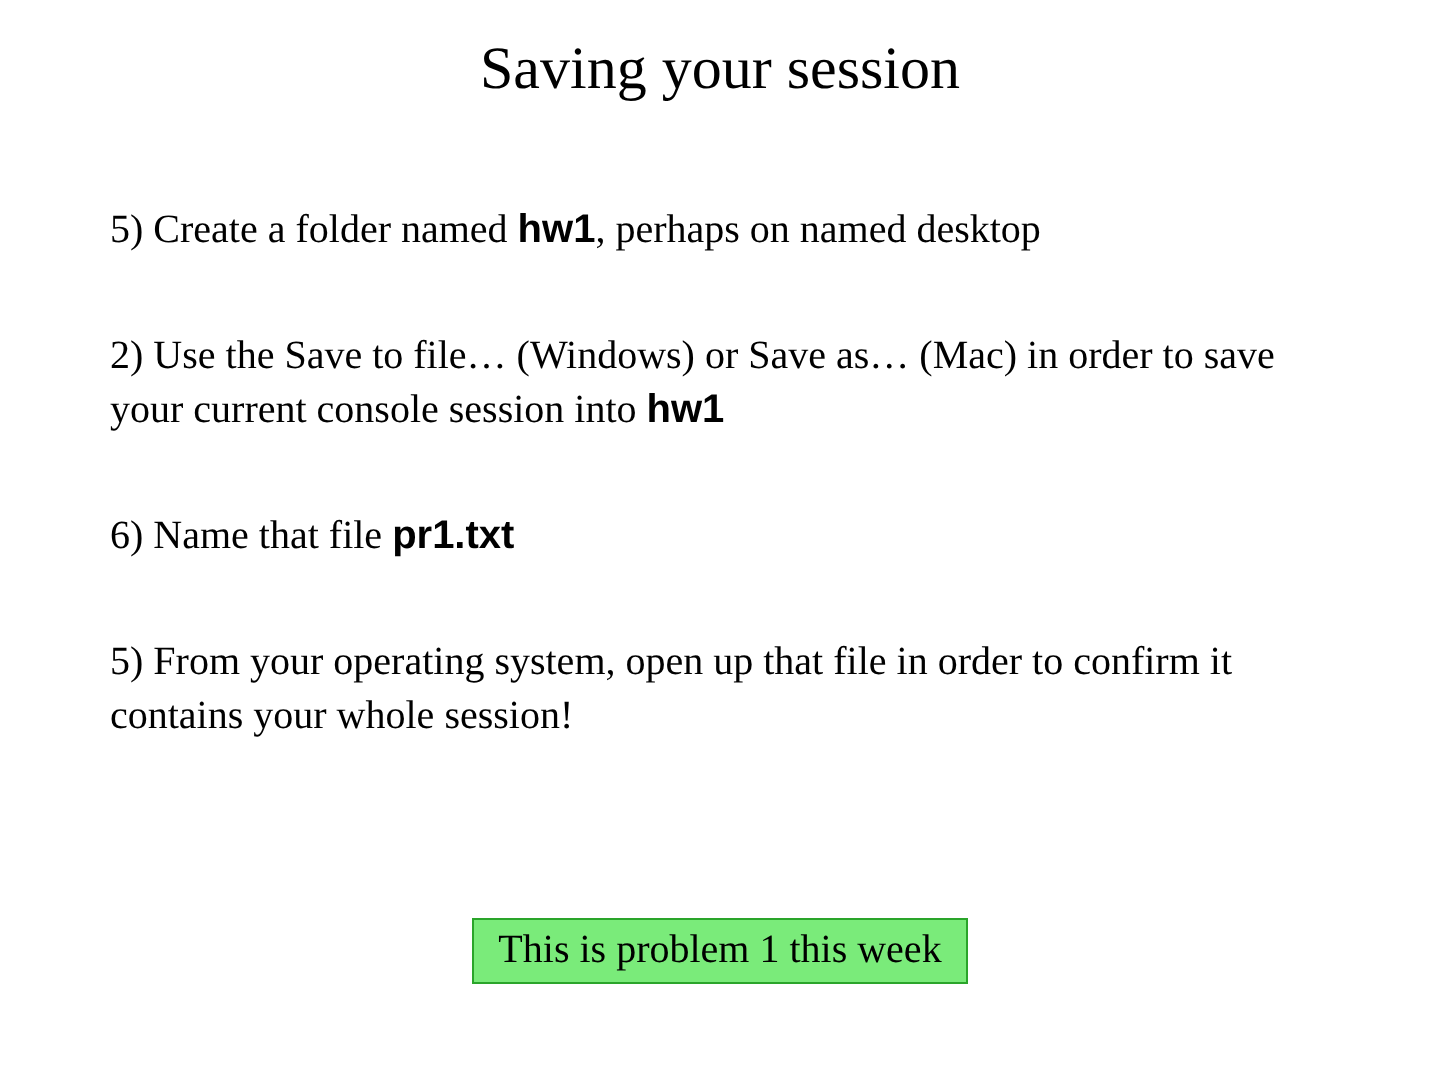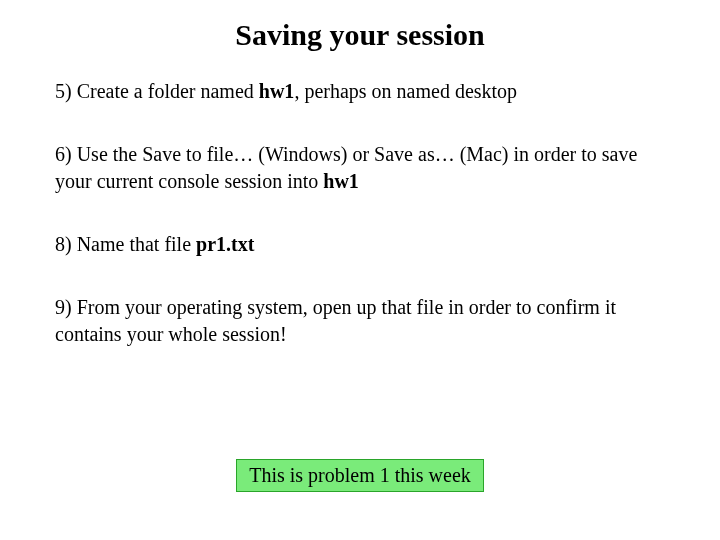--- a/index.html
+++ b/index.html
@@ -12,30 +12,30 @@
       height: 540px;
       background: #ffffff;
       font-family: Georgia, 'Times New Roman', serif;
       color: #000000;
       padding: 18px 55px 0 55px;
       position: relative;
     }
     .title {
       font-size: 30px;
       text-align: center;
-      font-weight: bold;
-      margin-bottom: 26px;
+      font-weight: normal;
+      margin-bottom: 50px;
     }
     .step {
       font-size: 20px;
       line-height: 1.35;
       margin-bottom: 36px;
     }
     .mono {
-      font-family: Liberation Serif, serif;
+      font-family: Liberation Sans, sans-serif;
       font-weight: bold;
     }
     .callout-wrap {
       position: absolute;
       bottom: 48px;
       left: 0;
       width: 720px;
       text-align: center;
     }
     .callout {
@@ -50,24 +50,24 @@
 </head>
 <body>
 
 <h1 class="title">Saving your session</h1>
 
 <p class="step">
   <span>5) Create a folder named </span><span class="mono">hw1</span><span>, perhaps on named desktop</span>
 </p>
 
 <p class="step">
-  <span>6) Use the Save to file… (Windows) or Save as… (Mac) in order to save your current console session into </span><span class="mono">hw1</span>
+  <span>2) Use the Save to file… (Windows) or Save as… (Mac) in order to save your current console session into </span><span class="mono">hw1</span>
 </p>
 
 <p class="step">
-  <span>8) Name that file  </span><span class="mono">pr1.txt</span>
+  <span>6) Name that file  </span><span class="mono">pr1.txt</span>
 </p>
 
-<p class="step">9) From your operating system,  open up that file in order to confirm it contains your whole session!</p>
+<p class="step">5) From your operating system,  open up that file in order to confirm it contains your whole session!</p>
 
 <div class="callout-wrap">
   <span class="callout">This is problem 1 this week</span>
 </div>
 
 </body></html>

